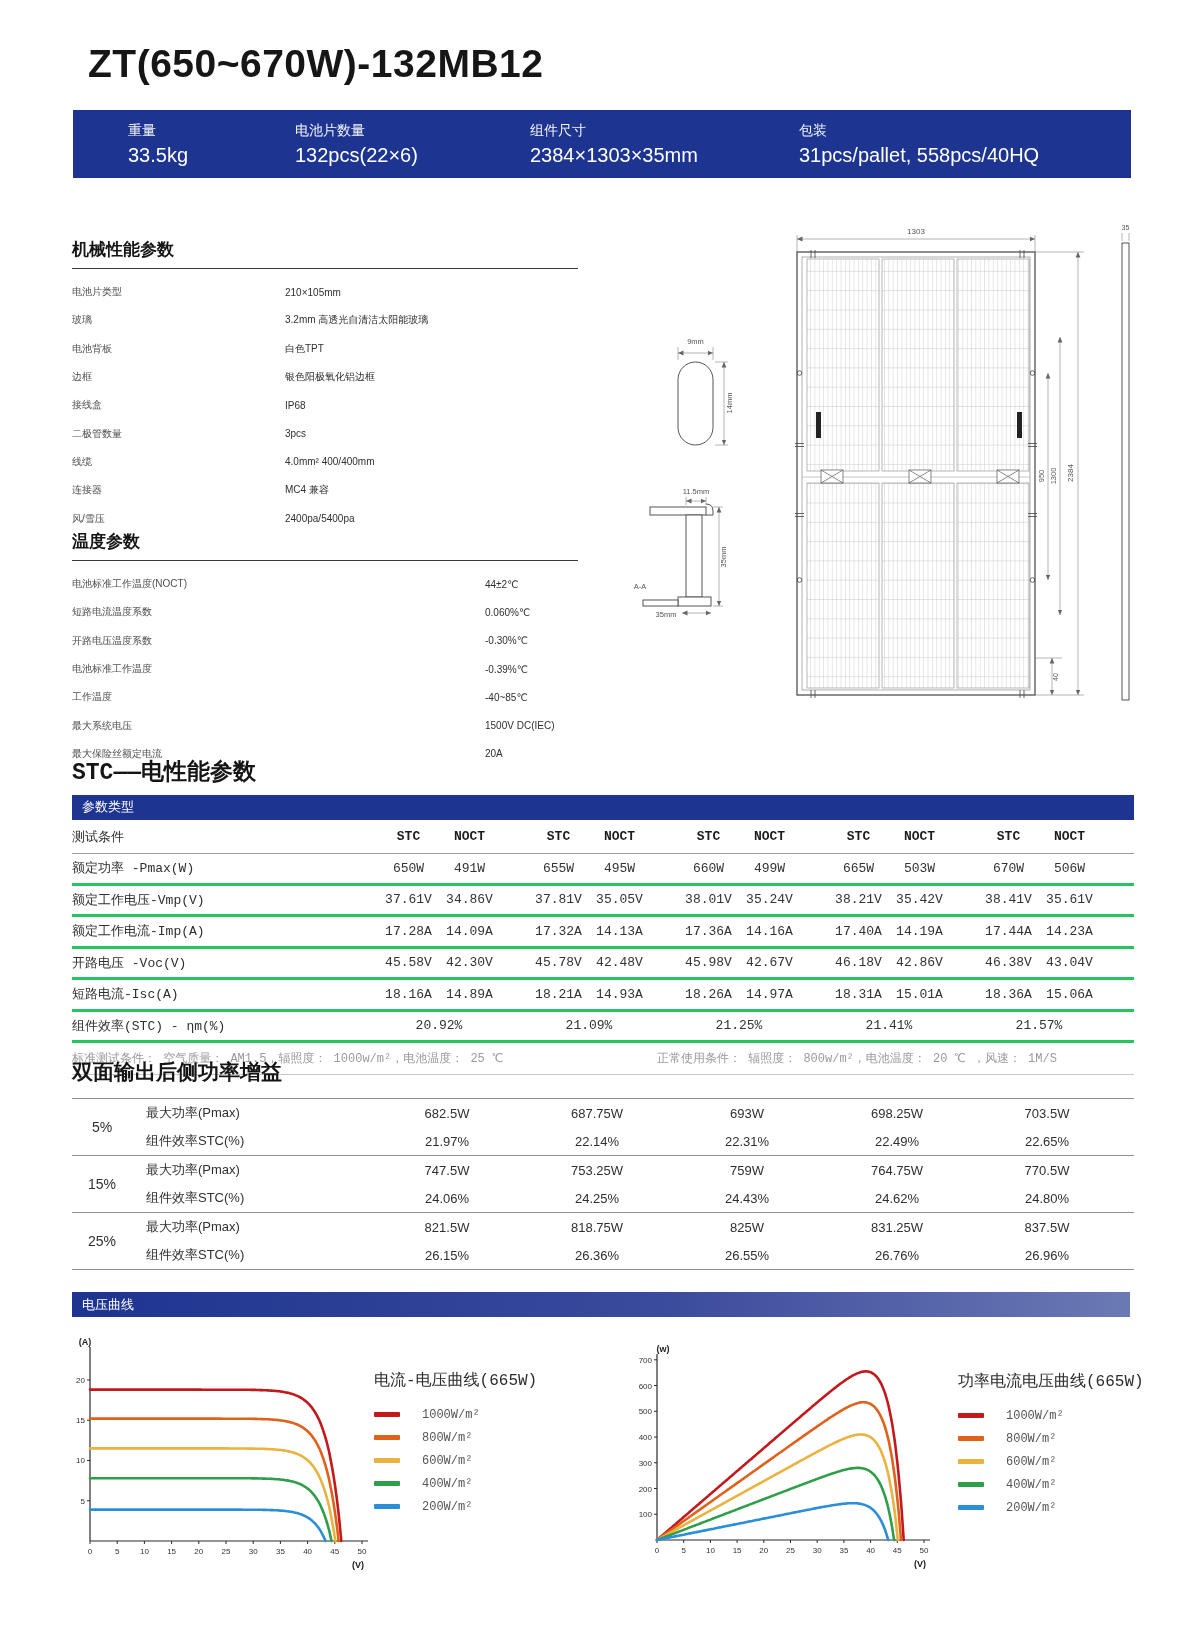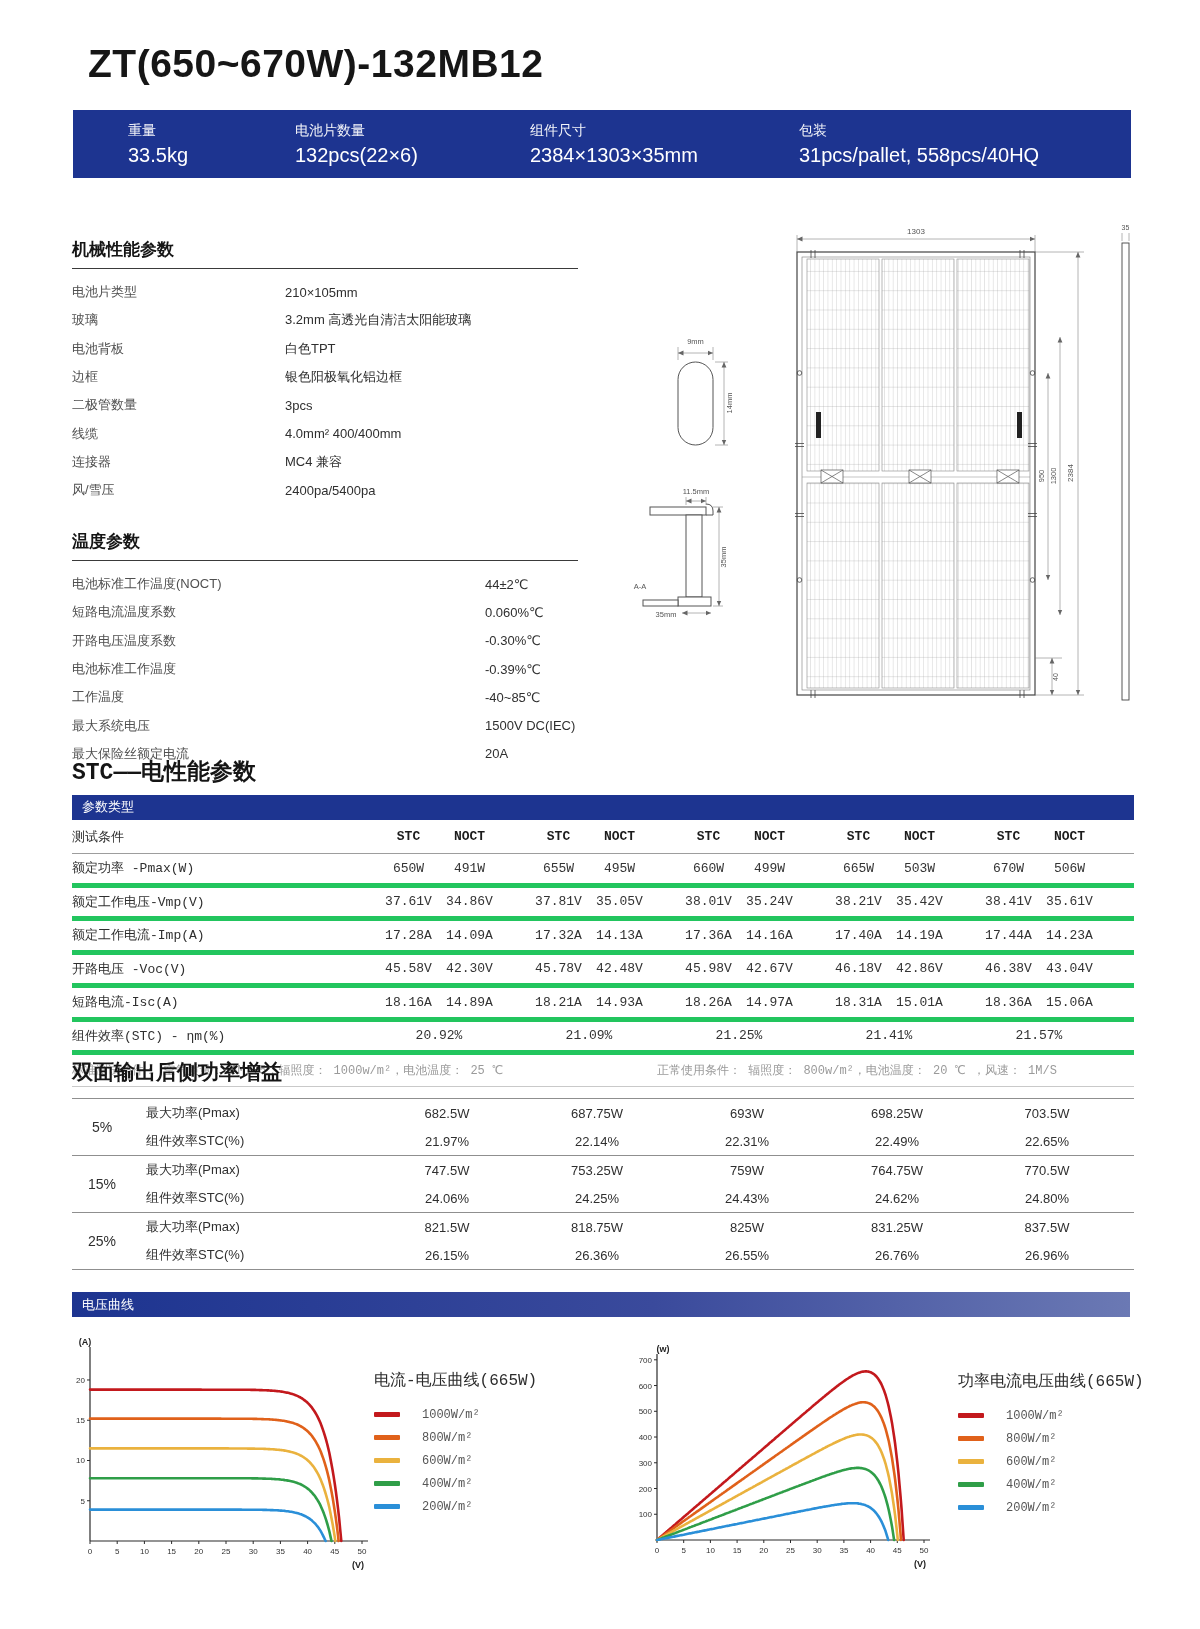--- a/index.html
+++ b/index.html
@@ -16,35 +16,35 @@
   .info-item:nth-child(1){width:167px;}
   .info-item:nth-child(2){width:235px;}
   .info-item:nth-child(3){width:269px;}
   .info-label{font-size:14px;opacity:.95;margin-bottom:4px;}
   .info-value{font-size:20px;font-weight:400;}
 
   
   .kv-section{position:absolute;left:72px;}
   .kv-section h2{margin:0;font-size:17px;font-weight:700;color:#151515;padding-bottom:7px;border-bottom:1px solid #3a3a3a;width:506px;}
   .kv-rows{margin-top:9px;}
-  .kv-row{display:flex;height:28.3px;align-items:center;font-size:13px;}
+  .kv-row{display:flex;height:28.3px;align-items:center;font-size:10px;}
   .kv-label{color:#4f4f4f;}
   .kv-value{color:#2f2f2f;}
   .kv-mech .kv-label{width:213px;}
   .kv-temp .kv-label{width:413px;}
 
   
   .drawing{position:absolute;left:610px;top:213px;width:560px;height:500px;}
   .drawing svg text{font-family:"Liberation Sans",sans-serif;fill:#555;}
 
   
   .stc{position:absolute;left:72px;top:756px;width:1062px;font-family:Liberation Mono, monospace;}
   .stc h2{margin:0;font-size:23px;font-weight:700;color:#151515;}
   .param-bar{margin-top:8px;height:25px;background:#1d3490;color:#fff;font-size:13px;line-height:25px;padding-left:10px;}
-  .st-row{display:flex;align-items:center;height:28.5px;border-bottom:5px solid #22c55e;font-size:13px;}
+  .st-row{display:flex;align-items:center;height:28.5px;border-bottom:3px solid #22c55e;font-size:13px;}
   .st-row.head{height:33px;border-bottom:1px solid #9d9d9d;}
   .st-label{width:300px;color:#2f2f2f;}
   .st-group{width:150px;display:flex;}
   .st-group span{display:inline-block;width:61px;text-align:center;}
   .st-group span:first-child{margin-left:6px;}
   .st-group .single{width:122px;margin-left:6px;}
   .head .st-group span{font-weight:700;color:#1c1c1c;font-size:13px;}
   .st-foot{display:flex;height:31px;align-items:center;border-bottom:1px solid #c9c9c9;font-size:12px;color:#9a9a9a;}
   .st-foot .fl{width:585px;}
 
@@ -111,20 +111,24 @@
           <span class="kv-label">玻璃</span>
           <span class="kv-value">3.2mm 高透光自清洁太阳能玻璃</span>
         </div>
         <div class="kv-row">
           <span class="kv-label">电池背板</span>
           <span class="kv-value">白色TPT</span>
         </div>
         <div class="kv-row">
           <span class="kv-label">边框</span>
           <span class="kv-value">银色阳极氧化铝边框</span>
+        </div>
+        <div class="kv-row">
+          <span class="kv-label">接线盒</span>
+          <span class="kv-value">IP68</span>
         </div>
         <div class="kv-row">
           <span class="kv-label">二极管数量</span>
           <span class="kv-value">3pcs</span>
         </div>
         <div class="kv-row">
           <span class="kv-label">线缆</span>
           <span class="kv-value">4.0mm² 400/400mm</span>
         </div>
         <div class="kv-row">

